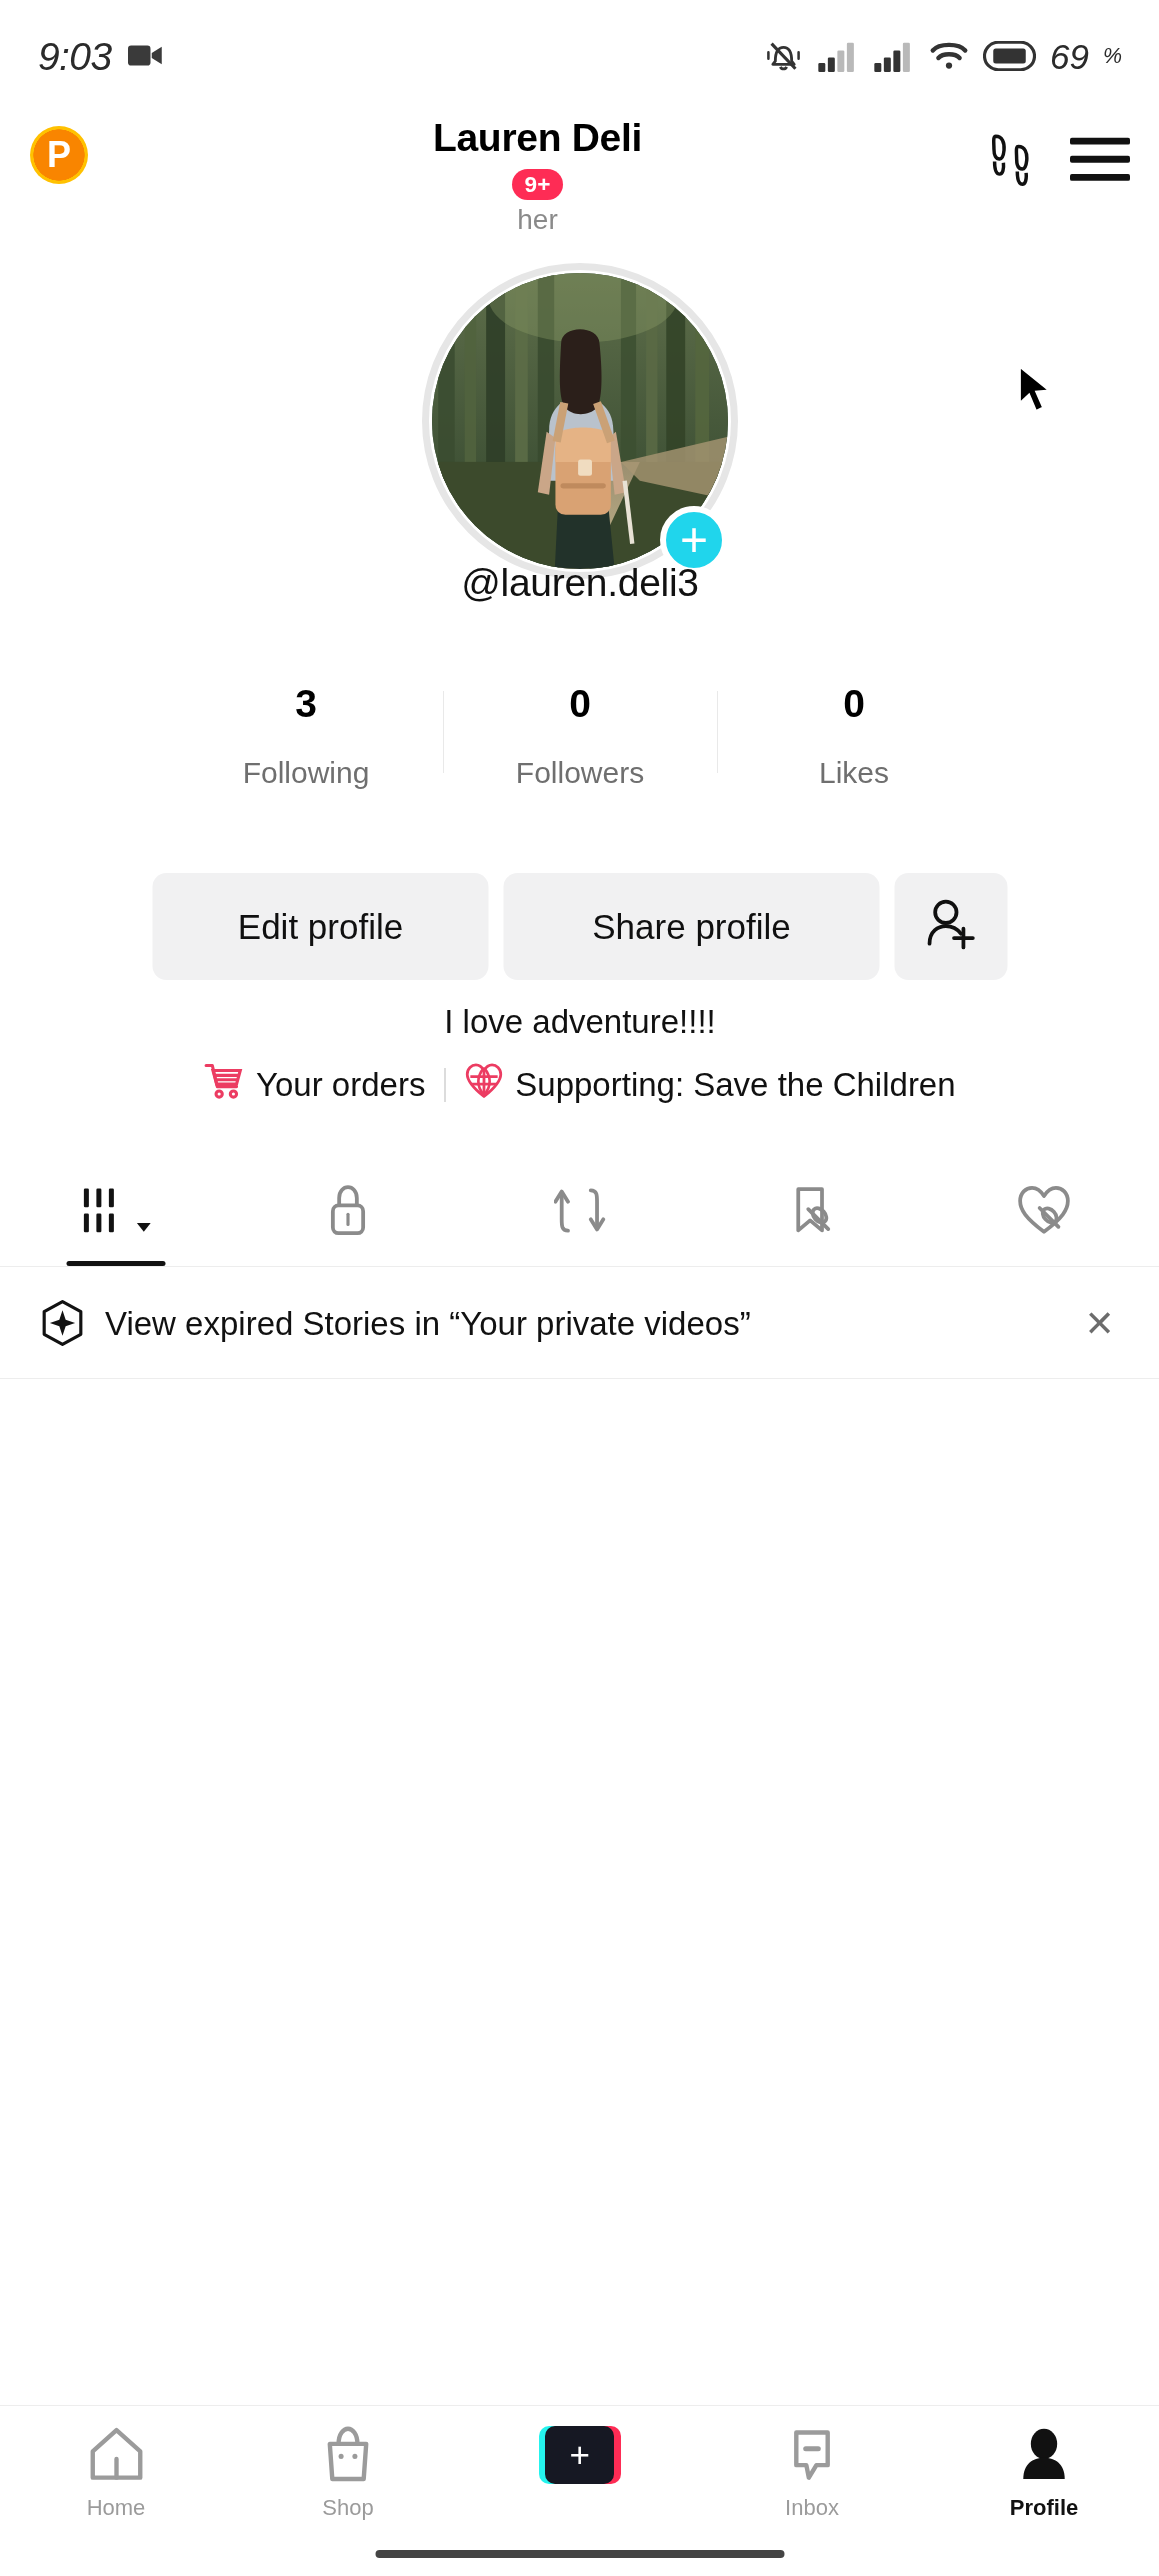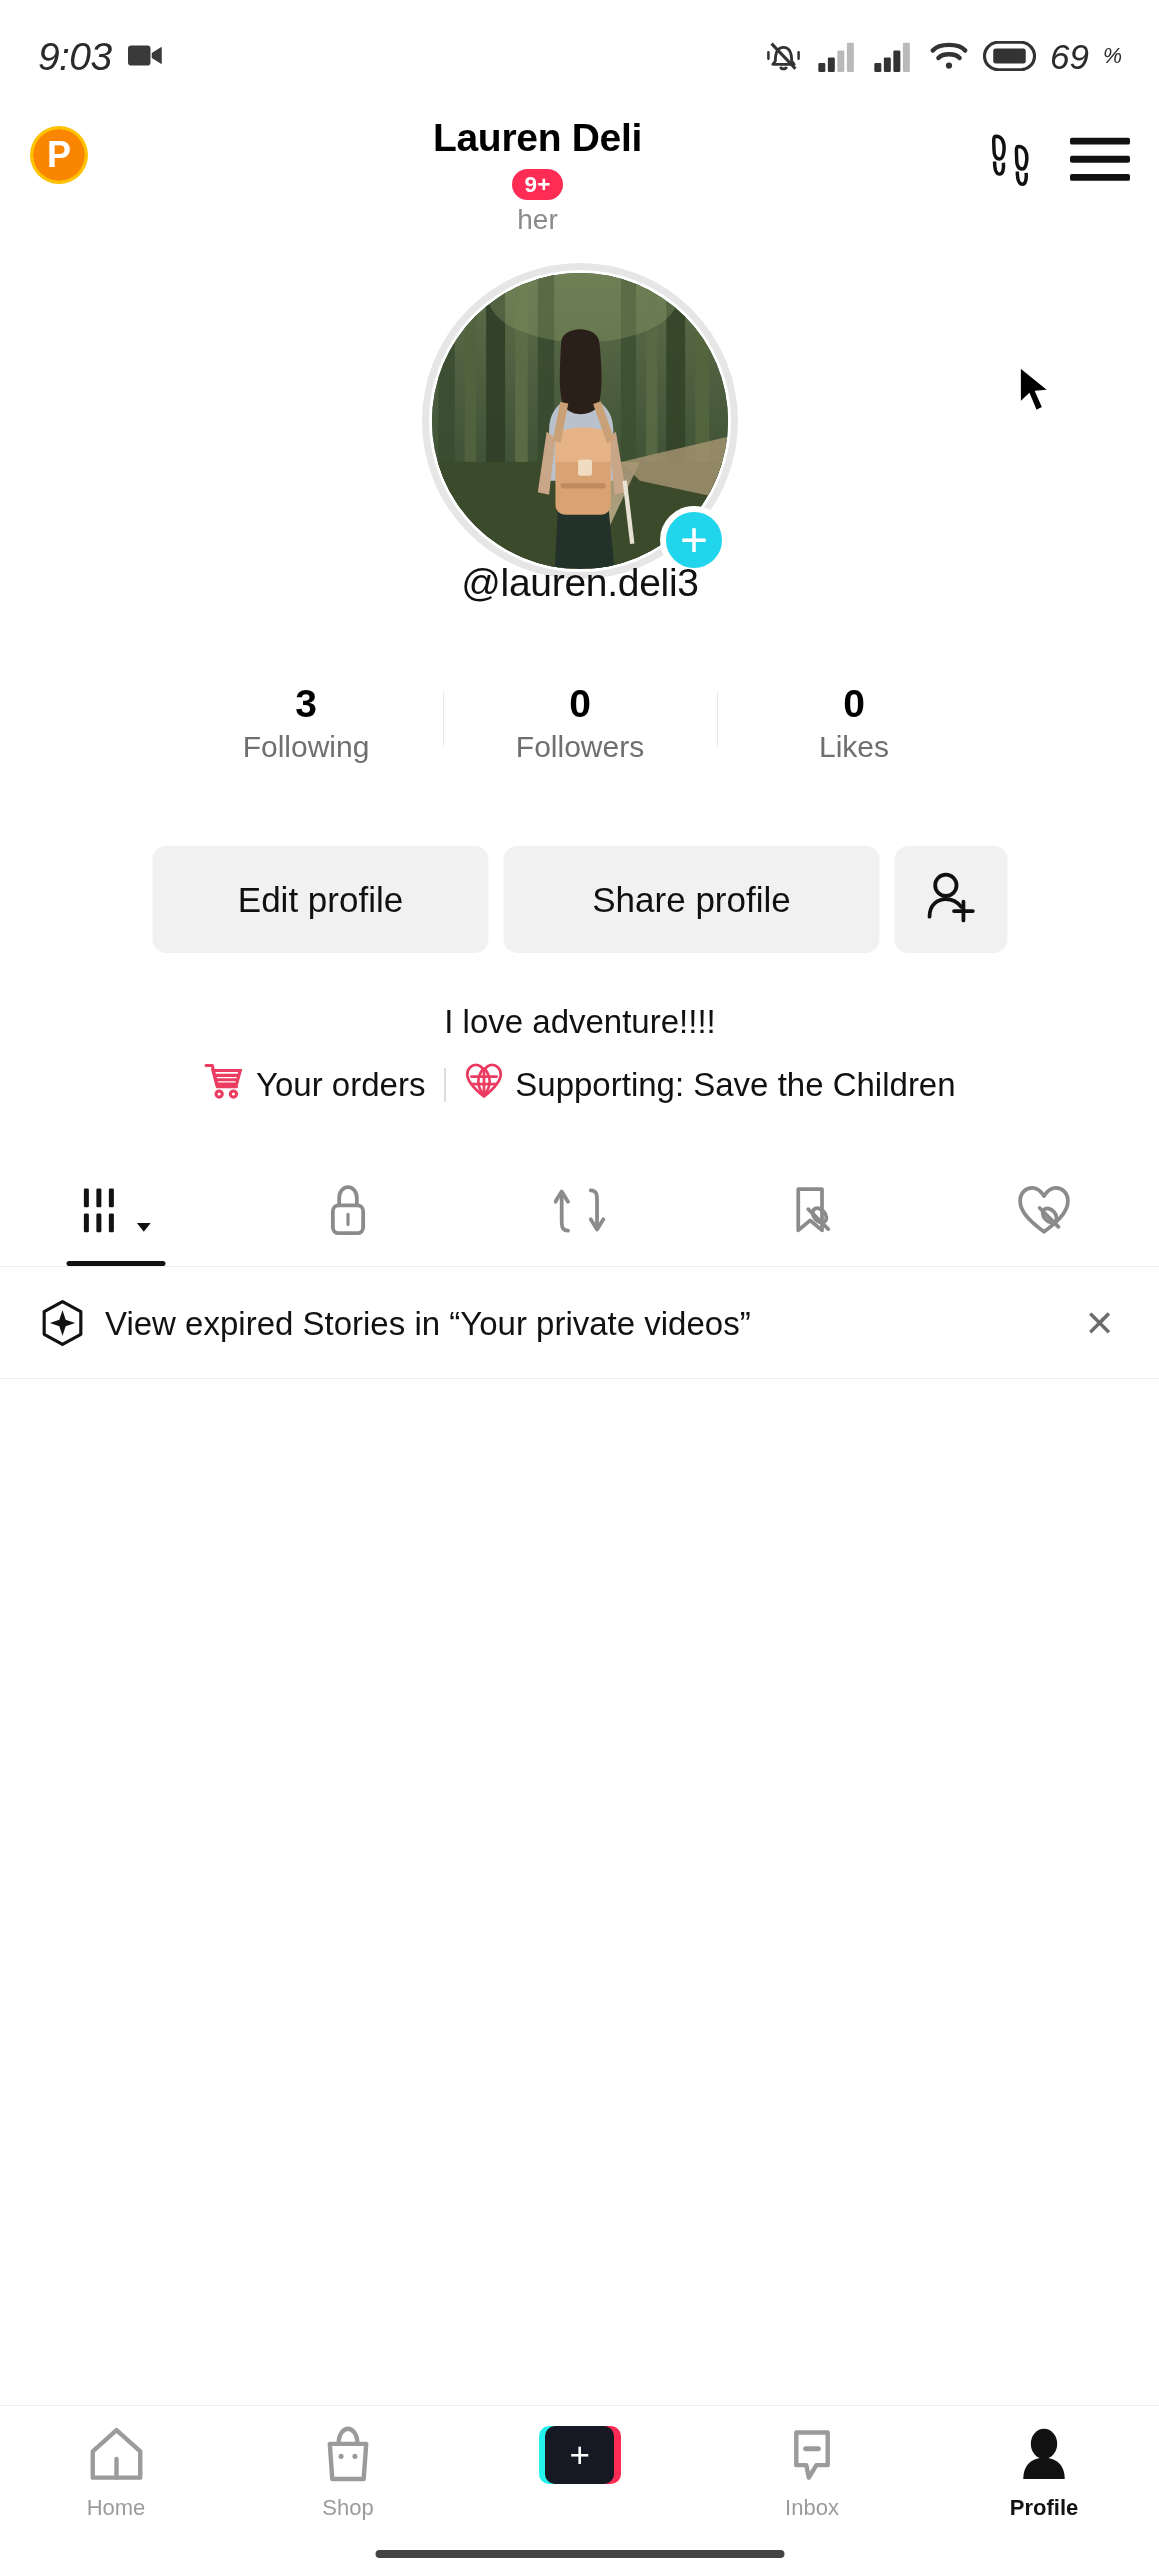--- a/index.html
+++ b/index.html
@@ -72,25 +72,25 @@
   
   .stats {
     position:absolute; top:682px; left:50%; transform:translateX(-50%);
     display:flex; align-items:stretch;
   }
   .stat { width:274px; text-align:center; position:relative; }
   .stat + .stat::before {
     content:""; position:absolute; left:0; top:8.8px; bottom:16.4px; width:1.3px; background:#e9e9e9;
   }
   .stat-num { font-size:39px; font-weight:bold; color:#000; line-height:1.15; }
-  .stat-lbl { font-size:30px; color:#6f6f6f; margin-top:3px; }
+  .stat-lbl { font-size:30px; color:#6f6f6f; margin-top:29px; }
 
   
   .actions {
-    position:absolute; top:846px; left:50%; transform:translateX(-50%);
+    position:absolute; top:873px; left:50%; transform:translateX(-50%);
     display:flex; gap:15px;
   }
   .btn-pill {
     height:107px; background:#f1f1f2; border-radius:14px;
     display:flex; align-items:center; justify-content:center;
     font-size:35px; color:#101010; font-weight:500;
   }
   .btn-edit  { width:336px; }
   .btn-share { width:376px; }
   .btn-icon  { width:113px; }

